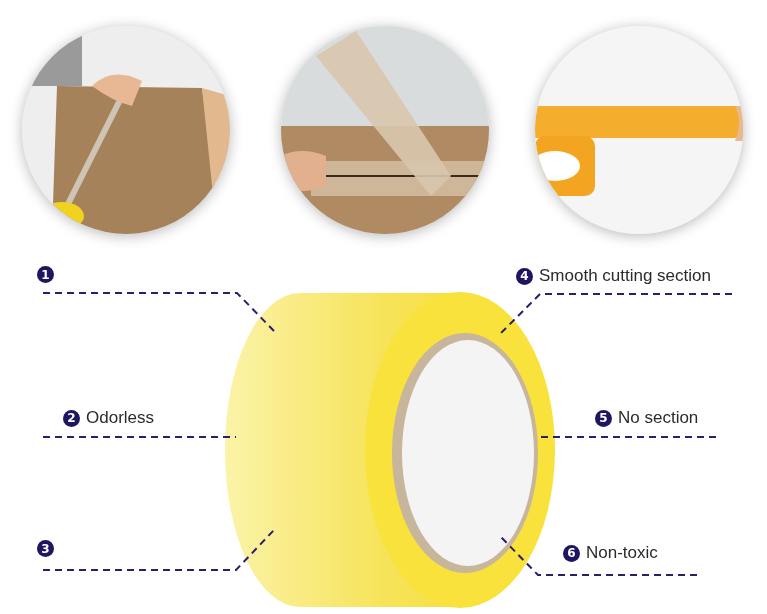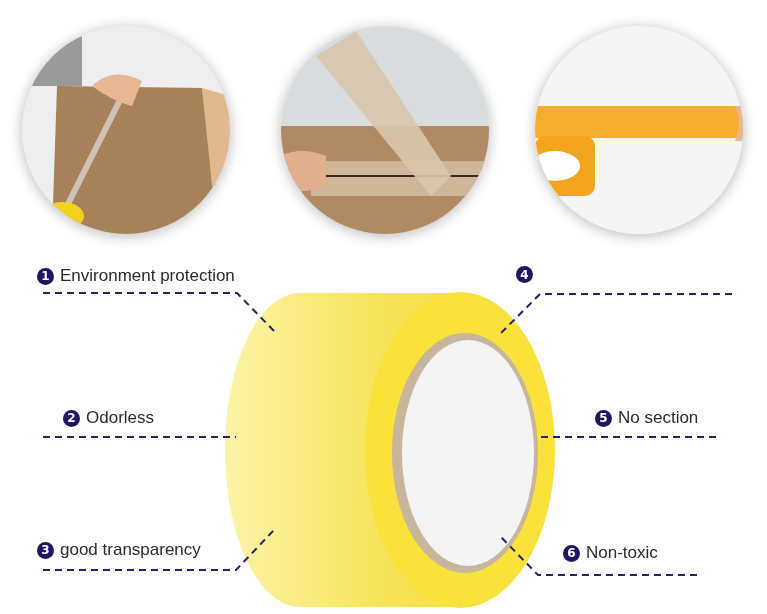--- a/index.html
+++ b/index.html
@@ -67,35 +67,34 @@
     <polyline points="43,437 236,437"></polyline>
     <polyline points="43,570 236,570 274,530"></polyline>
     <polyline points="732,294 540,294 501,333"></polyline>
     <polyline points="716,437 540,437"></polyline>
     <polyline points="697,575 538,575 499,535"></polyline>
   </g>
 </svg>
 
 <div class="label" style="left:37px; top:266px;">
   <span class="badge">1</span>
-  <span>Environment protection</span>
 </div>
 
 <div class="label" style="left:63px; top:408px;">
   <span class="badge">2</span>
   <span>Odorless</span>
 </div>
 
 <div class="label" style="left:37px; top:540px;">
   <span class="badge">3</span>
-  <span>good transparency</span>
 </div>
 
 <div class="label" style="left:516px; top:266px;">
   <span class="badge">4</span>
+  <span>Smooth cutting section</span>
 </div>
 
 <div class="label" style="left:595px; top:408px;">
   <span class="badge">5</span>
   <span>No section</span>
 </div>
 
 <div class="label" style="left:563px; top:543px;">
   <span class="badge">6</span>
   <span>Non-toxic</span>

